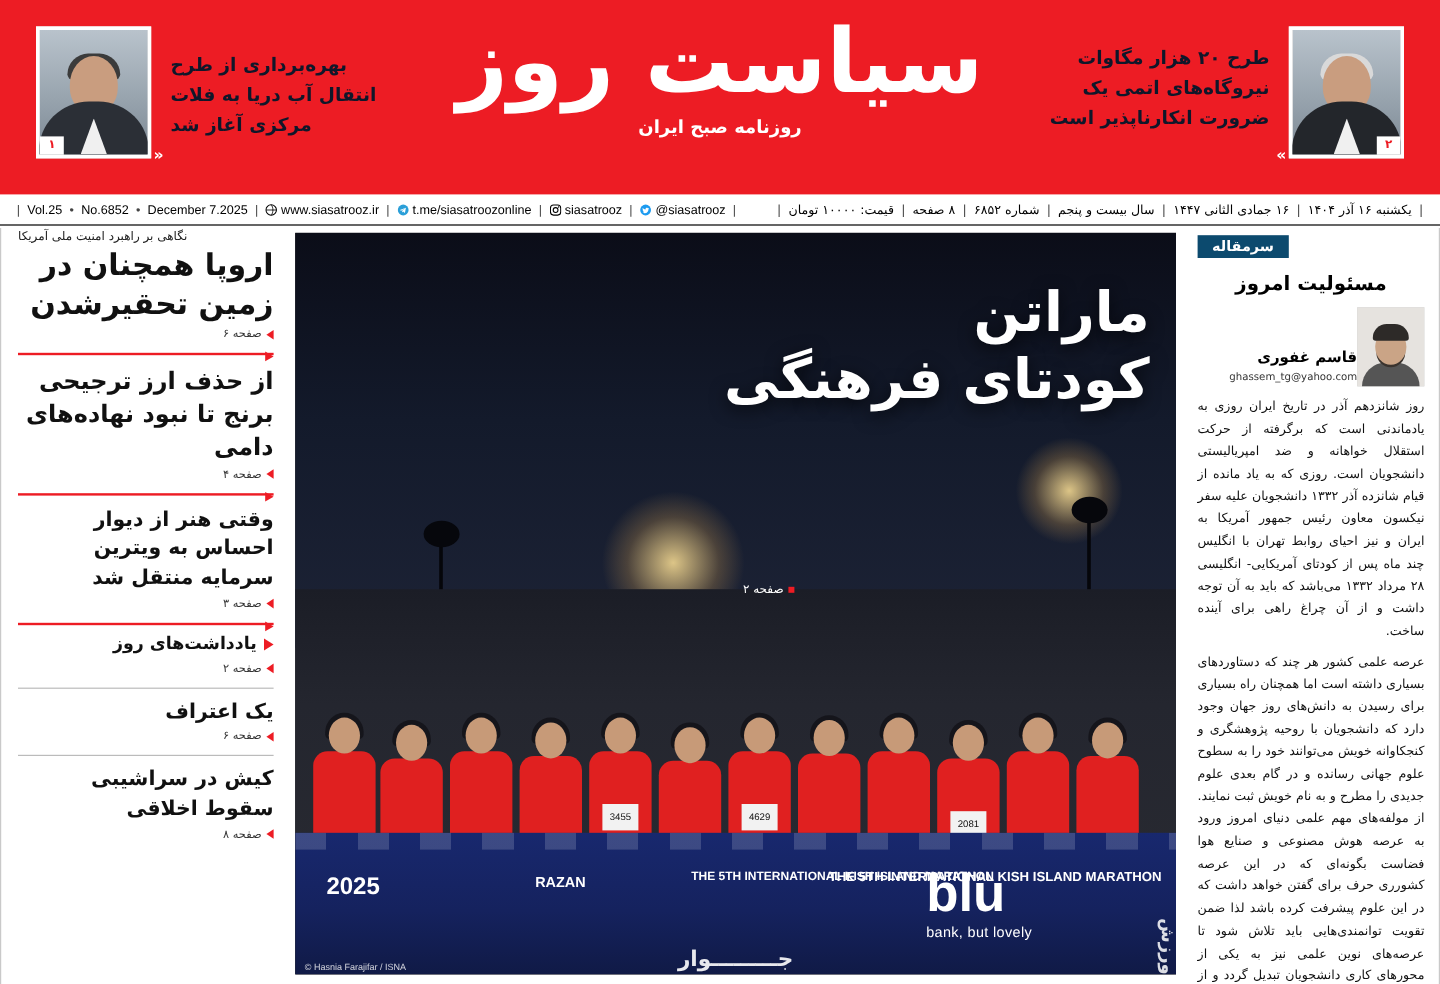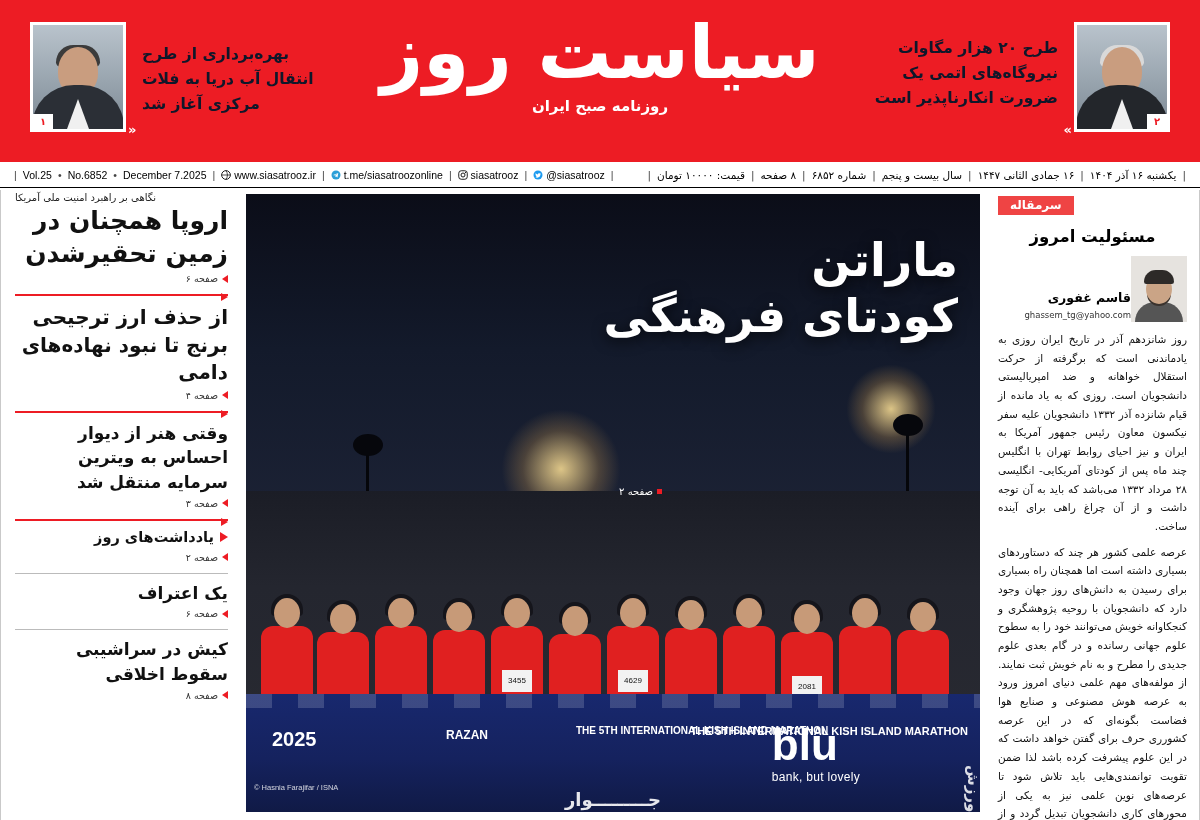--- a/index.html
+++ b/index.html
@@ -166,21 +166,21 @@
 
   
   .col-editorial {
     width: 212px;
     padding: 4px 12px 0 10px;
     border-right: 1px solid #c9c9c9;
     position: relative;
   }
   .edi-tag {
     display: inline-block;
-    background: #ef4444;
+    background: #0c4a6e;
     color: #fff;
     font-size: 12px;
     font-weight: bold;
     padding: 2px 12px 3px;
     margin-bottom: 8px;
   }
   .edi-tag-wrap { text-align: left; }
   .edi-title {
     font-size: 16.5px;
     font-weight: bold;
@@ -324,21 +324,21 @@
   .lead-page {
     position: absolute;
     right: 318px; top: 292px;
     color: #fff;
     font-size: 10px;
     display: flex; align-items: center; gap: 4px;
   }
   .lead-page .dot { width: 5px; height: 5px; background: #ed1c24; display: inline-block; }
   .photo-credit {
     position: absolute;
-    left: 8px; bottom: 20px;
+    left: 8px; bottom: 2px;
     color: rgba(255,255,255,.8);
     font-size: 7.5px;
     direction: ltr;
     font-family: "Liberation Sans", sans-serif;
   }
   .vert-word {
     position: absolute;
     right: -2px; bottom: 0;
     writing-mode: vertical-rl;
     color: #fff;

